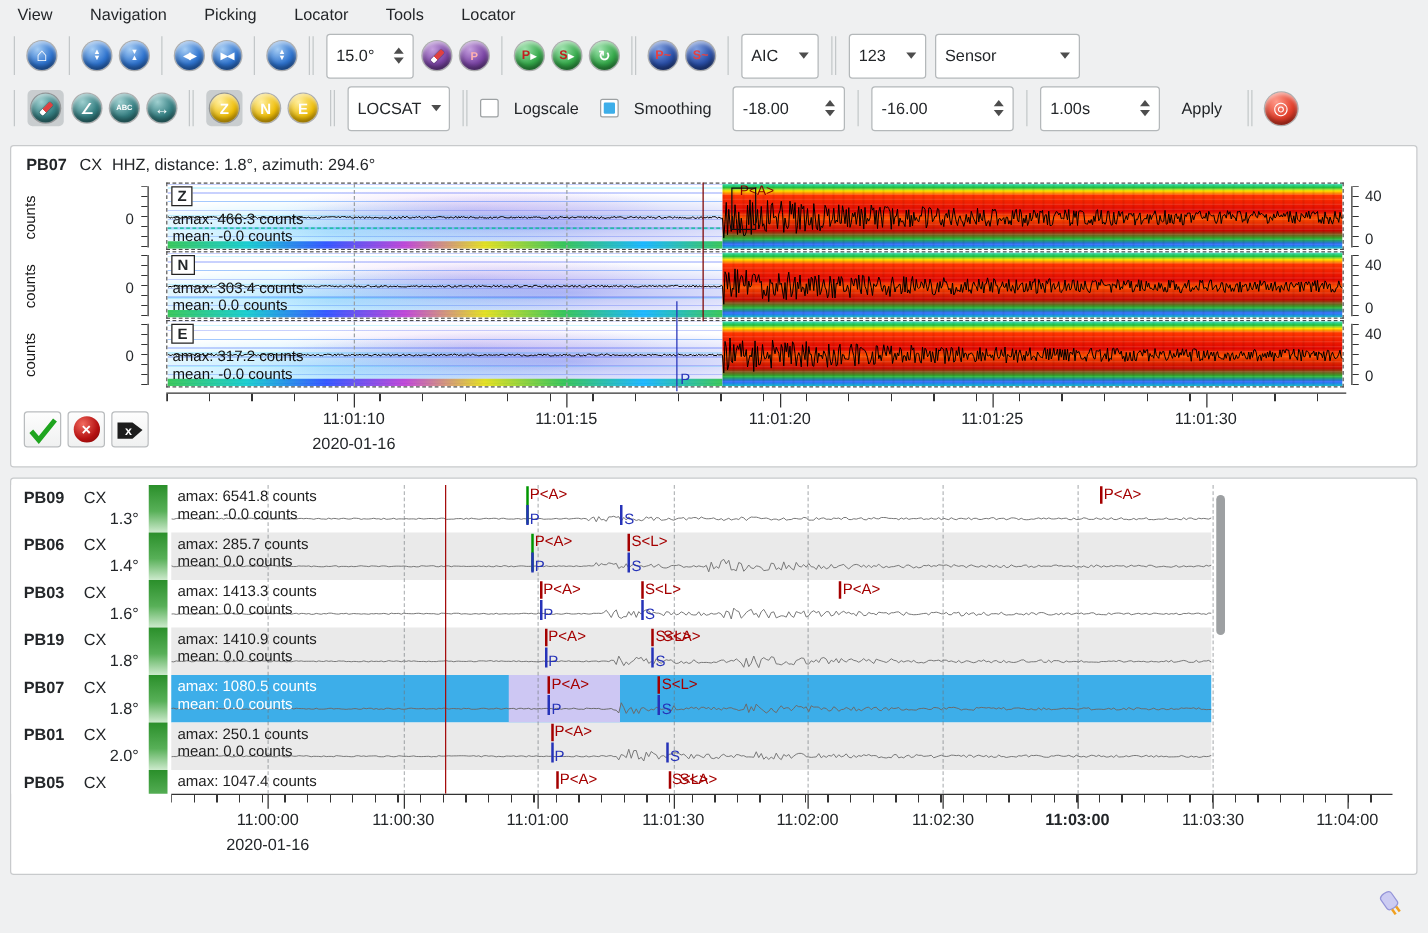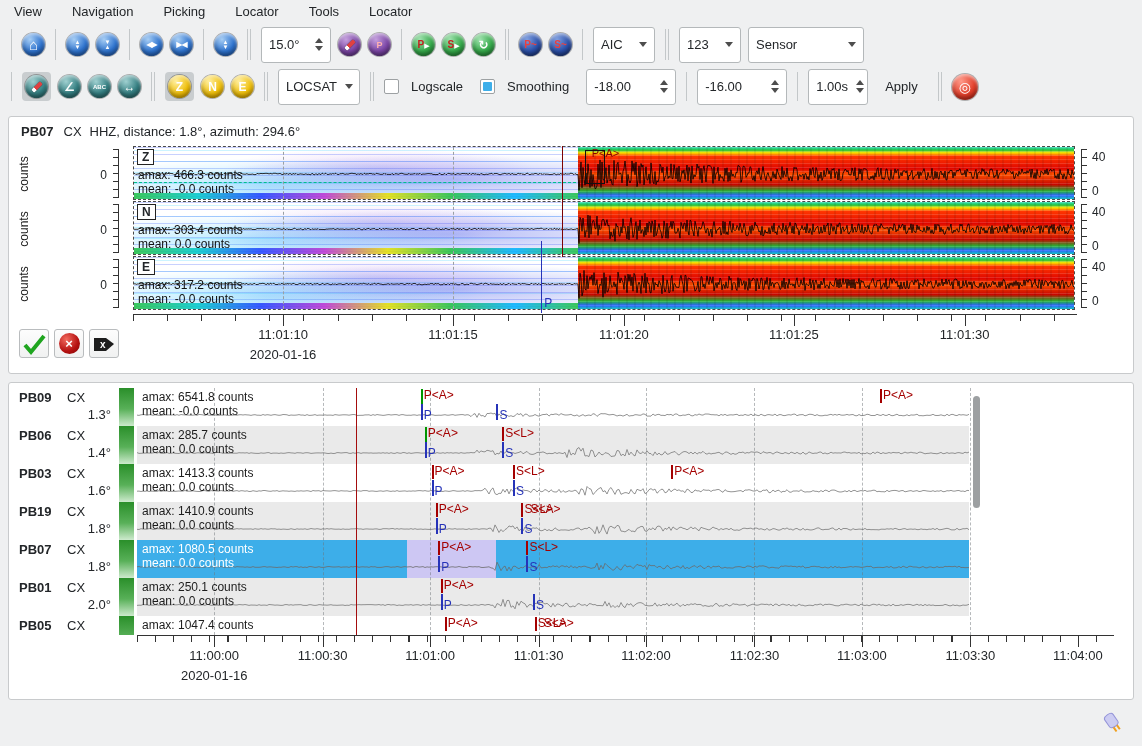--- a/index.html
+++ b/index.html
@@ -272,29 +272,29 @@
   <span class="check on"></span>
   <span class="cklabel">Smoothing</span>
   <div class="spin" style="width:90px">
     <span>-18.00</span>
     <span class="arrows">
         <span class="up"></span>
         <span class="dn"></span>
       </span>
   </div>
   <div class="sep"></div>
-  <div class="spin" style="width:90px">
+  <div class="spin" style="width:114px">
     <span>-16.00</span>
     <span class="arrows">
         <span class="up"></span>
         <span class="dn"></span>
       </span>
   </div>
   <div class="sep"></div>
-  <div class="spin" style="width:60px">
+  <div class="spin" style="width:96px">
     <span>1.00s</span>
     <span class="arrows">
         <span class="up"></span>
         <span class="dn"></span>
       </span>
   </div>
   <span class="applybtn">Apply</span>
   <div class="sep dbl"></div>
   <div class="cic redt">
       <span>◎</span>
@@ -625,21 +625,21 @@
       <span class="axlbl" style="left: 19%;">11:00:30</span>
       <div class="majtick" style="left: 30%;"></div>
       <span class="axlbl" style="left: 30%;">11:01:00</span>
       <div class="majtick" style="left: 41.1%;"></div>
       <span class="axlbl" style="left: 41.1%;">11:01:30</span>
       <div class="majtick" style="left: 52.1%;"></div>
       <span class="axlbl" style="left: 52.1%;">11:02:00</span>
       <div class="majtick" style="left: 63.2%;"></div>
       <span class="axlbl" style="left: 63.2%;">11:02:30</span>
       <div class="majtick" style="left: 74.2%;"></div>
-      <span class="axlbl" style="left: 74.2%;">11:03:00</span>
+      <span class="axlbl" style="left: 74.2%; font-weight: bold;">11:03:00</span>
       <div class="majtick" style="left: 85.3%;"></div>
       <span class="axlbl" style="left: 85.3%;">11:03:30</span>
       <div class="majtick" style="left: 96.3%;"></div>
       <span class="axlbl" style="left: 96.3%;">11:04:00</span>
     </div>
 </div>
 
 <svg id="plug" width="22" height="22" viewBox="0 0 22 22">
   <g transform="rotate(-35 11 11)">
     <path d="M6 4 Q6 1 11 1 Q16 1 16 4 L16 12 Q16 15 11 15 Q6 15 6 12 Z" fill="#ccccf2" stroke="#9494d8" stroke-width="1"></path>

